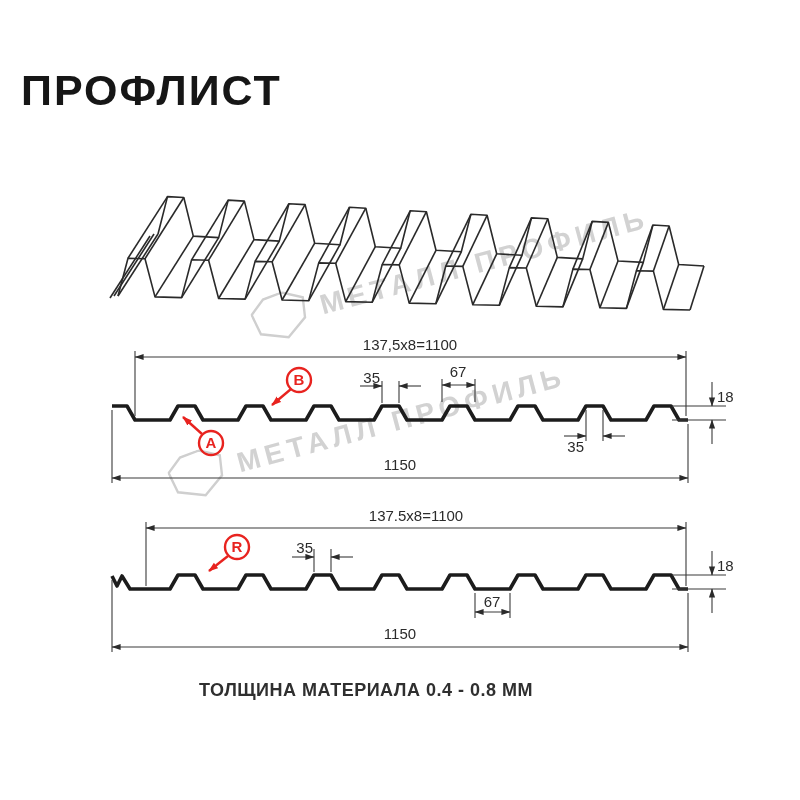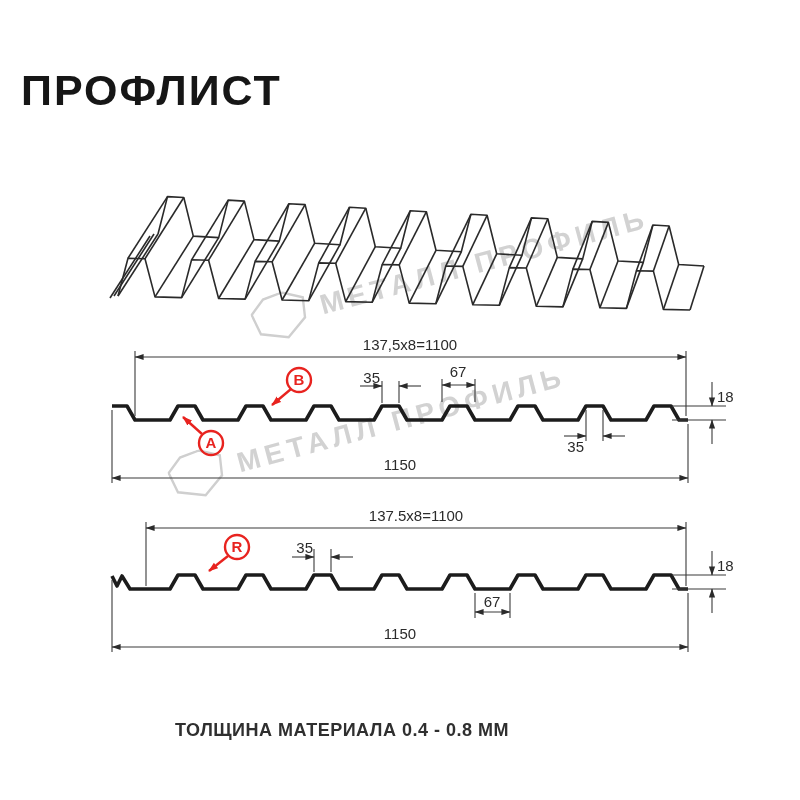--- a/index.html
+++ b/index.html
@@ -2,22 +2,22 @@
 <html style="--line: #1c1c1c; --dim: #3a3a3a; --red: #e8231f; --wm: #d2d2d2;"><head>
 <meta charset="utf-8">
 <style>
   html,body{margin:0;padding:0;background:#fff;}
   #stage{position:relative;width:800px;height:800px;background:#fff;overflow:hidden;
          font-family:"Liberation Sans",sans-serif;}
   .title{position:absolute;left:0;top:66px;width:800px;text-align:left;
          font-size:43px;font-weight:800;letter-spacing:2px;color:#161616;z-index:3;margin-left:21px;}
   .subtitle{position:absolute;left:0;top:121px;width:800px;text-align:center;
          font-size:21px;font-weight:600;letter-spacing:1px;color:#222;z-index:3;}
-  .footer{position:absolute;left:0;top:720px;width:684px;text-align:center;
-         font-size:18px;font-weight:600;letter-spacing:.5px;color:#2f2f2f;z-index:3;}
+  .footer{position:absolute;left:0;top:680px;width:684px;text-align:center;
+         font-size:18px;font-weight:600;letter-spacing:.5px;color:#2f2f2f;z-index:3;padding-left:24px;}
   .watermark{position:absolute;display:flex;align-items:center;gap:12px;white-space:nowrap;
          transform:rotate(-15deg);transform-origin:left center;z-index:1;}
   .wm-text{font-size:28px;font-weight:700;letter-spacing:5px;color:var(--wm,#d2d2d2);}
   #wm1{left:253px;top:300px;}
   #wm2{left:170px;top:458px;}
   #main{position:absolute;left:0;top:0;z-index:2;}
   .prof{fill:none;stroke:var(--line,#1c1c1c);stroke-width:3.6;stroke-linejoin:round;}
   .wire{fill:none;stroke:#2a2a2a;stroke-width:1.6;stroke-linejoin:round;}
   .dim{fill:none;stroke:var(--dim,#3a3a3a);stroke-width:1.1;}
   .red{fill:none;stroke:var(--red,#e8231f);stroke-width:2.4;}

